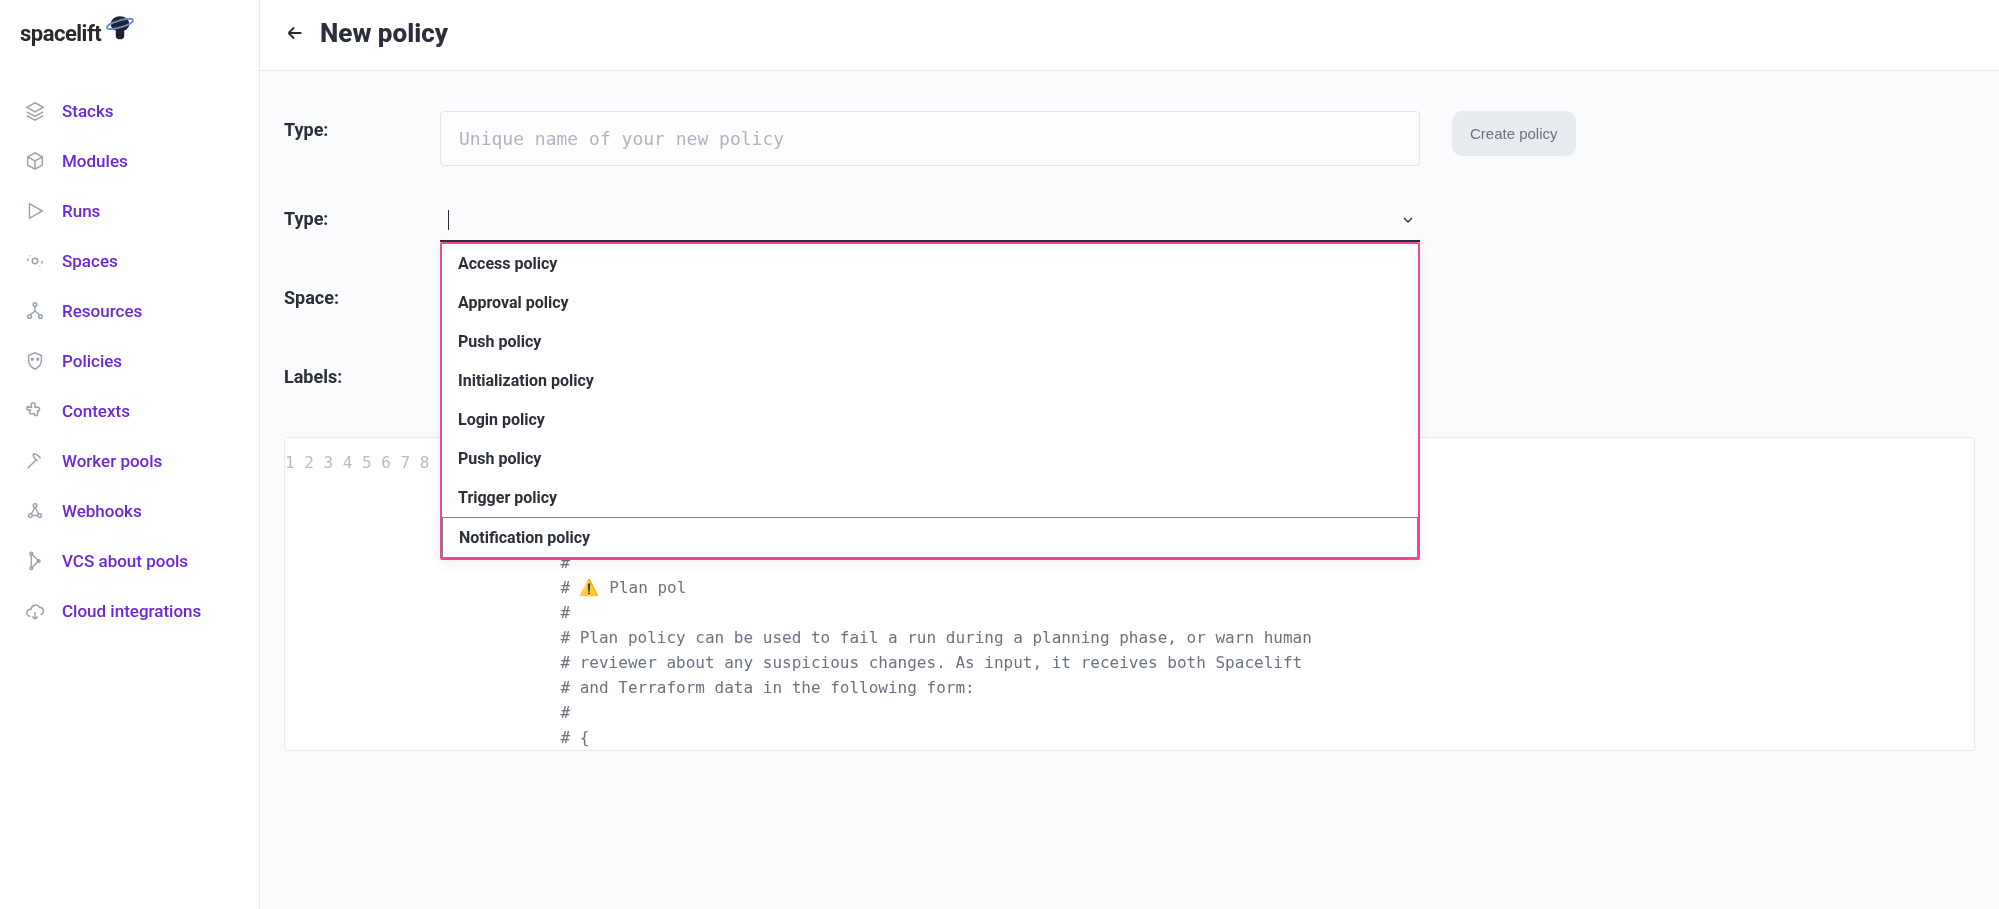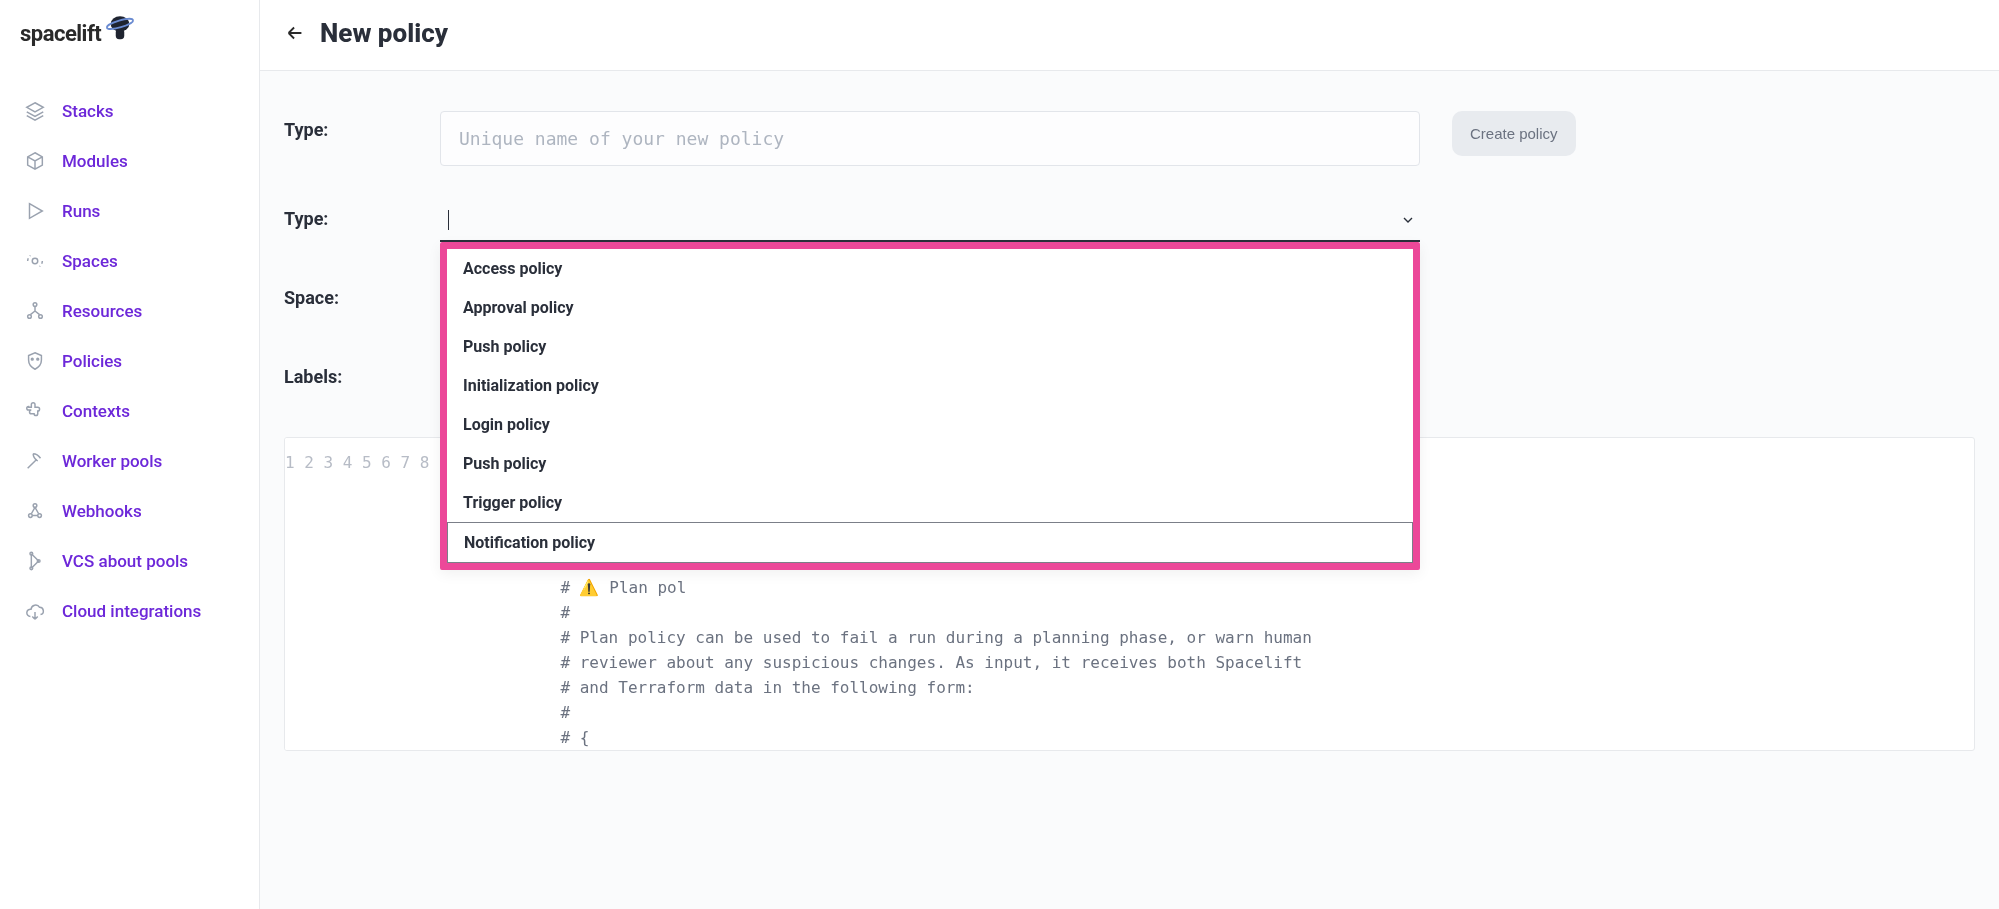--- a/index.html
+++ b/index.html
@@ -108,21 +108,21 @@
   .type-caret { width:16px; height:16px; stroke:#2a2f3a; stroke-width:2; fill:none;}
   .type-cursor {
     width:1px; height:20px; background:#2a2f3a;
   }
 
   .dropdown {
     position:absolute;
     top: 42px;
     left:0; right:0;
     background:#fff;
-    border:7px solid #ec4899;
+    border:2px solid #ec4899;
     border-radius:2px;
     box-shadow: 0 4px 14px rgba(0,0,0,0.06);
     z-index:50;
     overflow:hidden;
   }
   .dropdown-item {
     padding: 10px 16px;
     font-size:16px;
     font-weight:700;
     color:#2a2f3a;

